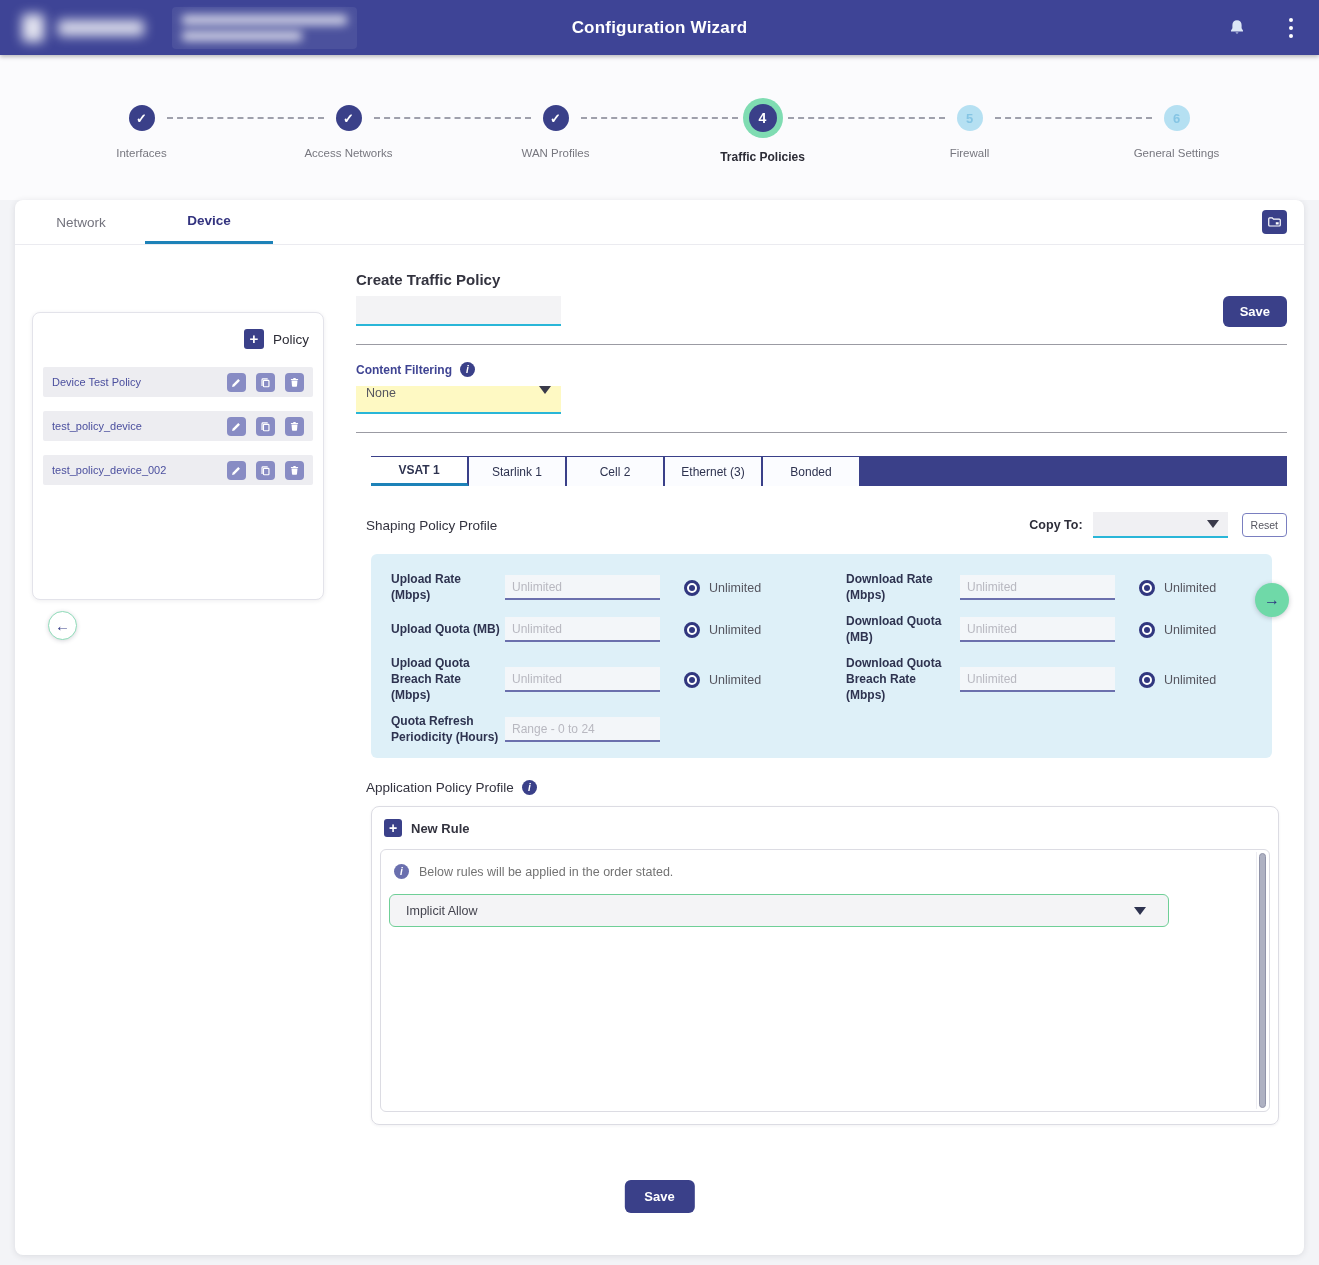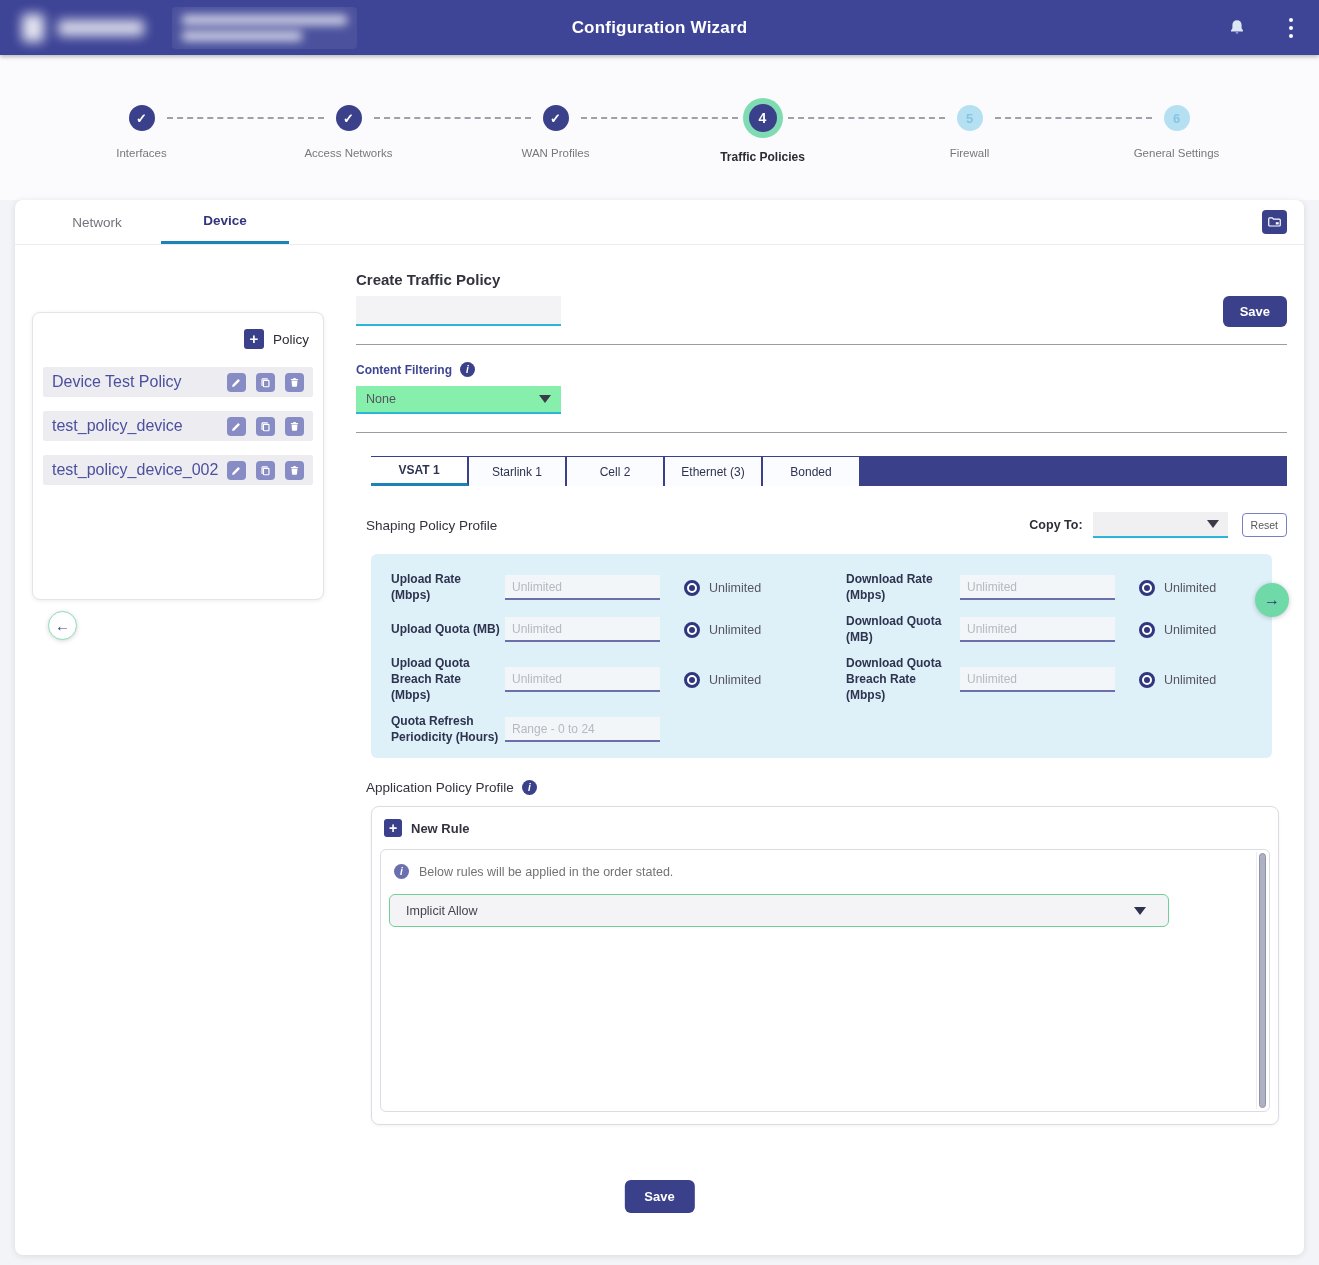--- a/index.html
+++ b/index.html
@@ -48,21 +48,21 @@
   .step.active .step-dot { width:28px; height:28px; margin-top:-1px; background:#3a4089; color:#fff; box-shadow:0 0 0 6px #7fdcb2; font-size:14px; }
   .step.upcoming .step-dot { background:#b5e0f2; color:#85c5e4; }
   .step-label { margin-top:16px; font-size:11.5px; color:#77777f; }
   .step.active .step-label { color:#2c2c36; font-weight:700; font-size:12px; margin-top:18px; }
 
   
   .card {
     position:relative; width:1289px; margin:0 15px; height:1055px;
     background:#fff; border-radius:8px; box-shadow:0 1px 6px rgba(40,40,60,.12);
   }
-  .view-tabs { height:45px; border-bottom:1px solid #ebebf0; display:flex; padding-left:18px; position:relative; }
+  .view-tabs { height:45px; border-bottom:1px solid #ebebf0; display:flex; padding-left:2px; position:relative; }
   .vtab {
     width:128px; border:none; background:none; cursor:pointer;
     font-family:inherit; font-size:13.5px; color:#73737d; text-align:center;
   }
   .vtab.active { color:#33337f; font-weight:700; border-bottom:3px solid #1d82b8; }
   .folder-btn {
     position:absolute; right:17px; top:10px; width:25px; height:24px;
     background:#3a4089; border:none; border-radius:4px; cursor:pointer; line-height:0;
     display:flex; align-items:center; justify-content:center;
   }
@@ -76,21 +76,21 @@
   .plus-chip {
     width:20px; height:20px; background:#3a4089; color:#fff; border:none; border-radius:3px;
     font-size:15px; font-weight:700; line-height:20px; text-align:center; cursor:pointer; padding:0;
   }
   .policy-add-label { font-size:13.5px; color:#2b2b35; cursor:pointer; }
   .policy-row {
     margin:14px 10px 0; height:30px; background:#ededf1; border-radius:2px;
     display:flex; align-items:center; padding:0 9px; cursor:pointer;
   }
   .policy-row:first-of-type { margin-top:16px; }
-  .policy-name { font-size:16px; color:#4b4f9e; }
+  .policy-name { font-size:11px; color:#4b4f9e; }
   .row-actions { margin-left:auto; display:flex; gap:10px; }
   .icon-btn {
     width:19px; height:19px; background:#888cc4; border:none; border-radius:4px; cursor:pointer;
     display:flex; align-items:center; justify-content:center; line-height:0; padding:0;
   }
 
   .back-fab {
     position:absolute; left:33px; top:411px; width:29px; height:29px; border-radius:50%;
     background:#fff; border:1px solid #8edbb8; color:#3a4089; font-size:15px; font-weight:700;
     cursor:pointer; box-shadow:0 1px 4px rgba(40,40,60,.18); line-height:26px; text-align:center; padding:0;
@@ -110,22 +110,22 @@
     font-family:inherit; font-size:13px; font-weight:700; cursor:pointer;
   }
   .top-save { margin-left:auto; }
   .divider { border:none; border-top:1px solid #9b9ba3; margin-top:17px; }
   .divider.second { margin-top:18px; }
   .info-dot {
     width:15px; height:15px; border-radius:50%; background:#3a4089; color:#fff;
     font-size:10px; font-weight:700; font-style:italic; display:inline-flex; align-items:center; justify-content:center;
   }
   .select-box {
-    margin-top:9px; width:205px; height:28px; background:#86efac; border-bottom:2px solid #29b6d8;
-    display:flex; align-items:center; padding:0 10px; cursor:pointer;
+    margin-top:9px; width:205px; height:28px; background:#fef9c3; border-bottom:2px solid #29b6d8;
+    display:flex; padding:0 10px; cursor:pointer;
   }
   .select-value { font-size:12.5px; color:#55555f; }
   .caret { width:0; height:0; border-left:6px solid transparent; border-right:6px solid transparent; border-top:8px solid #3a3a4a; margin-left:auto; }
 
   
   .iface-tabs { margin:23px 0 0 15px; width:916px; height:30px; display:flex; background:#3a4089; border-top:1px solid #3a4089; }
   .itab {
     width:98px; border:none; cursor:pointer; font-family:inherit; font-size:12px; color:#2e3350;
     background:#fbfcff; border-right:2px solid #3a4089;
   }

